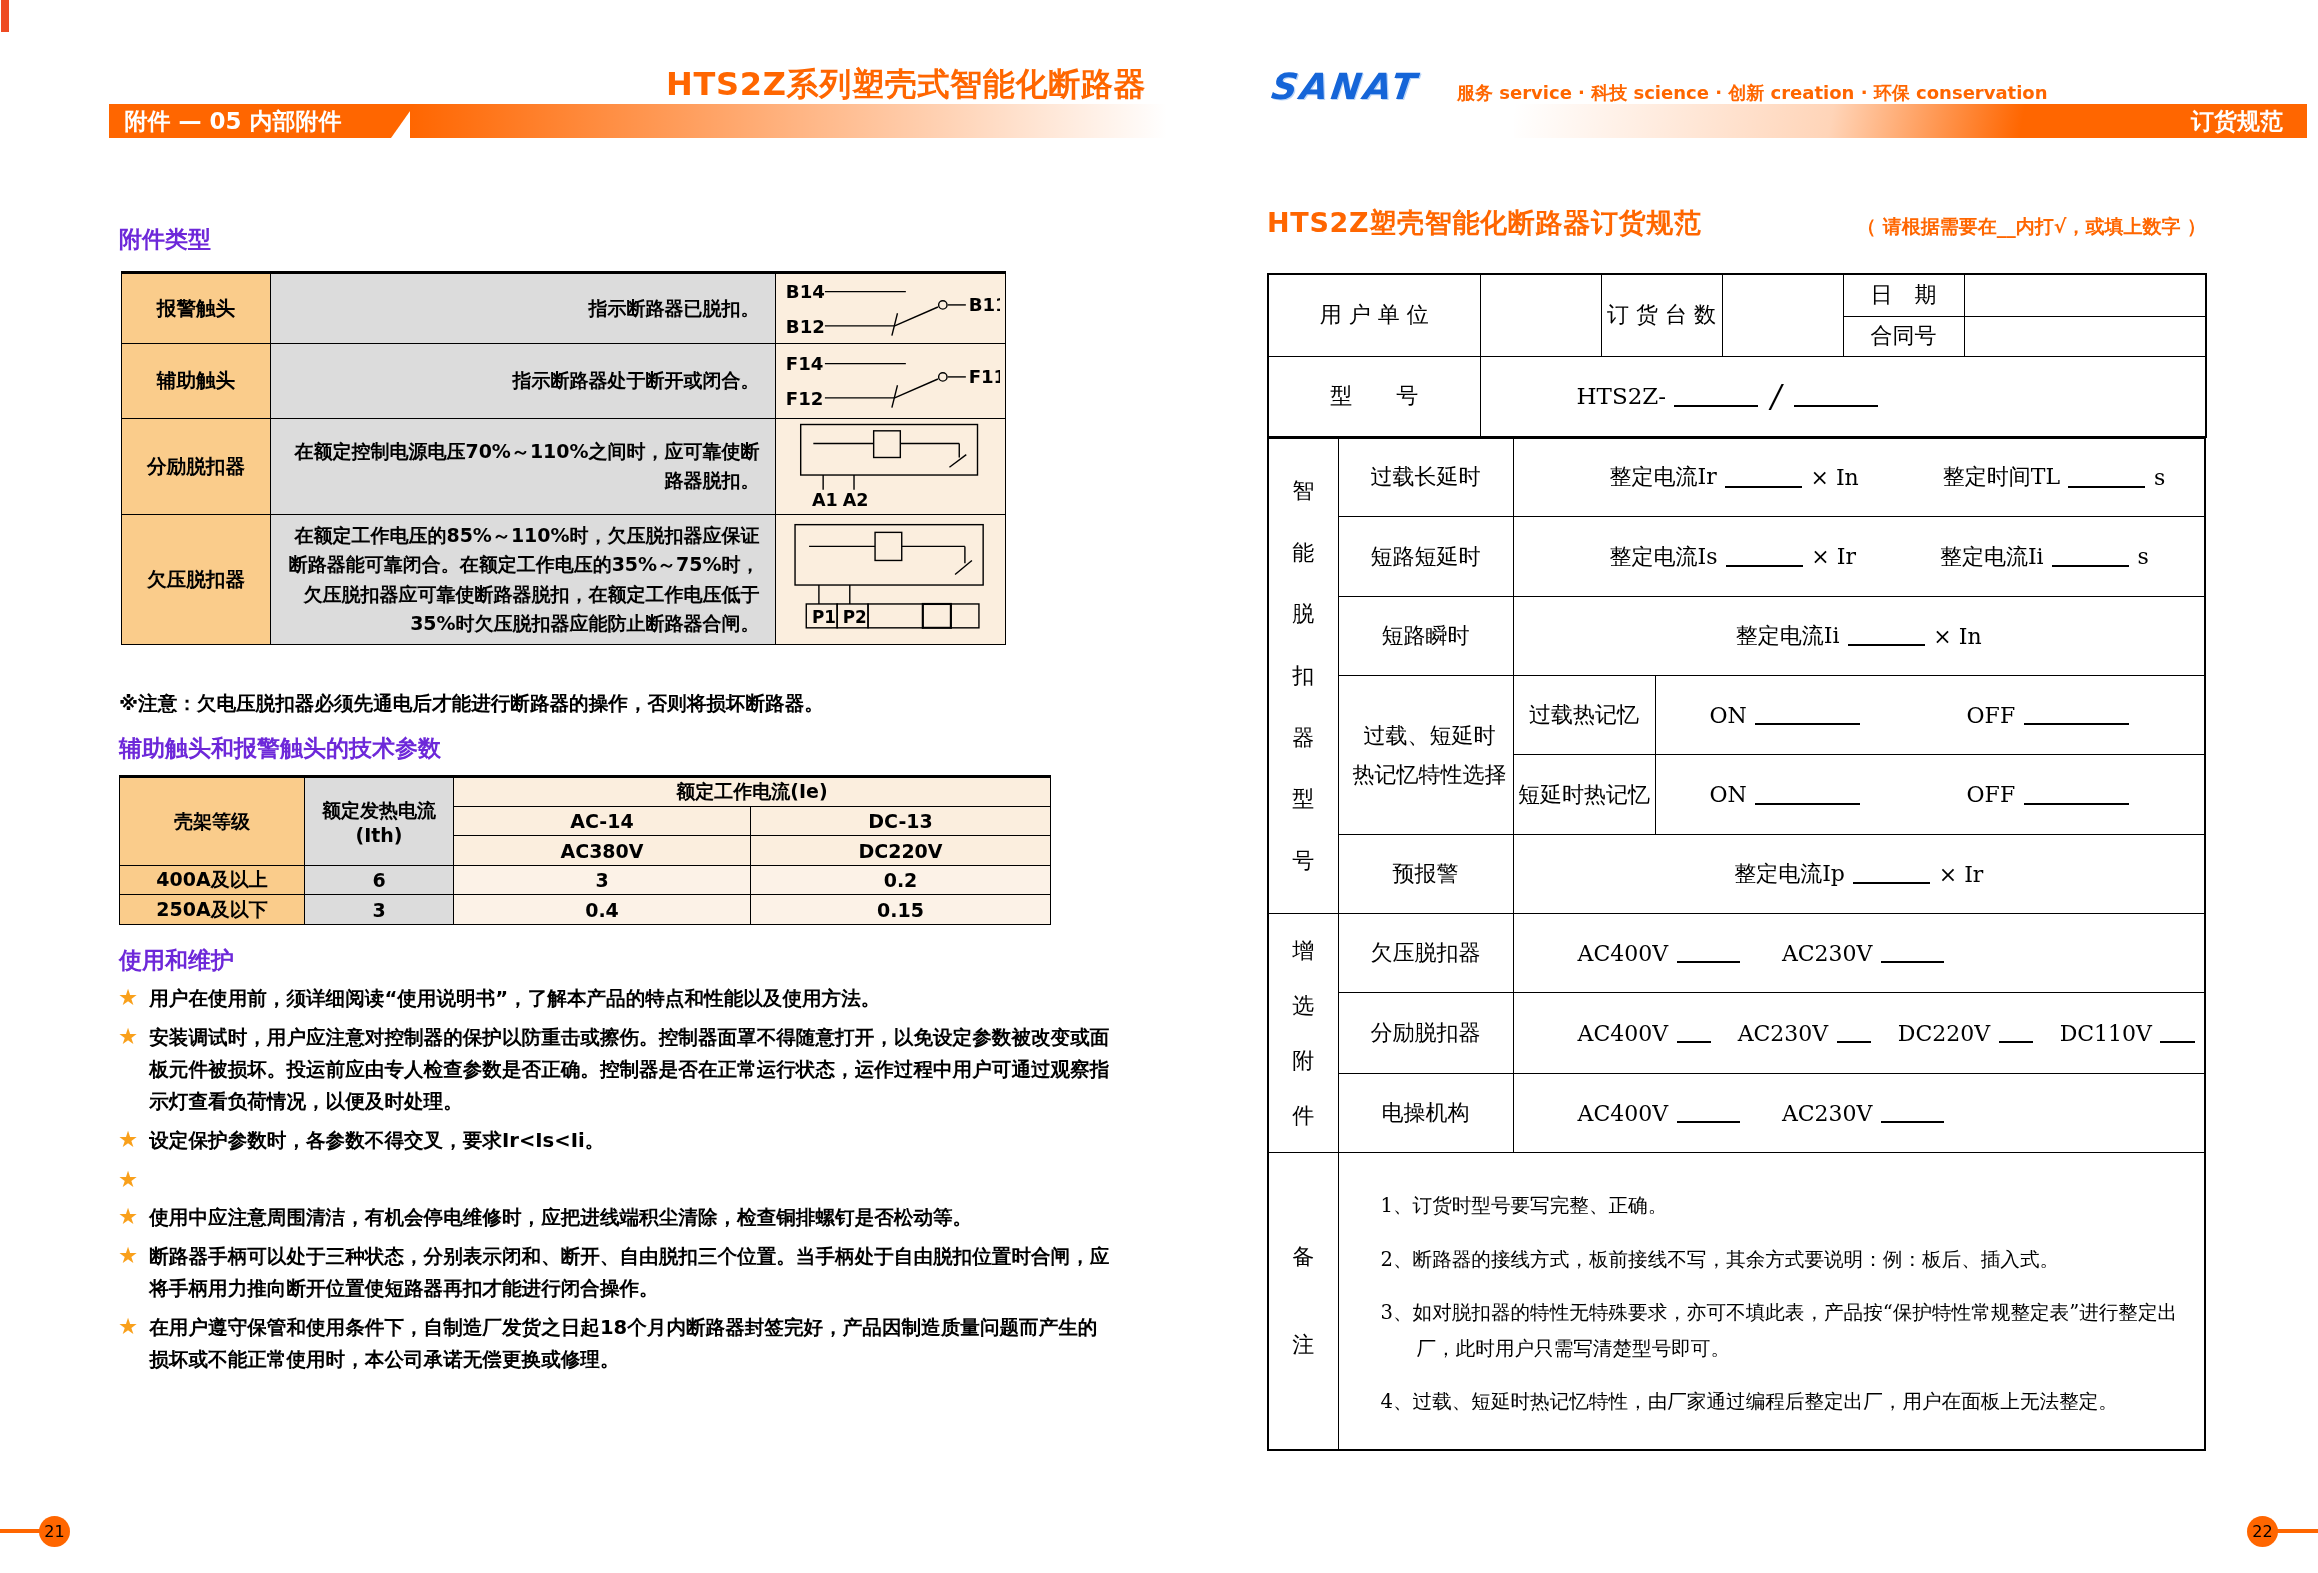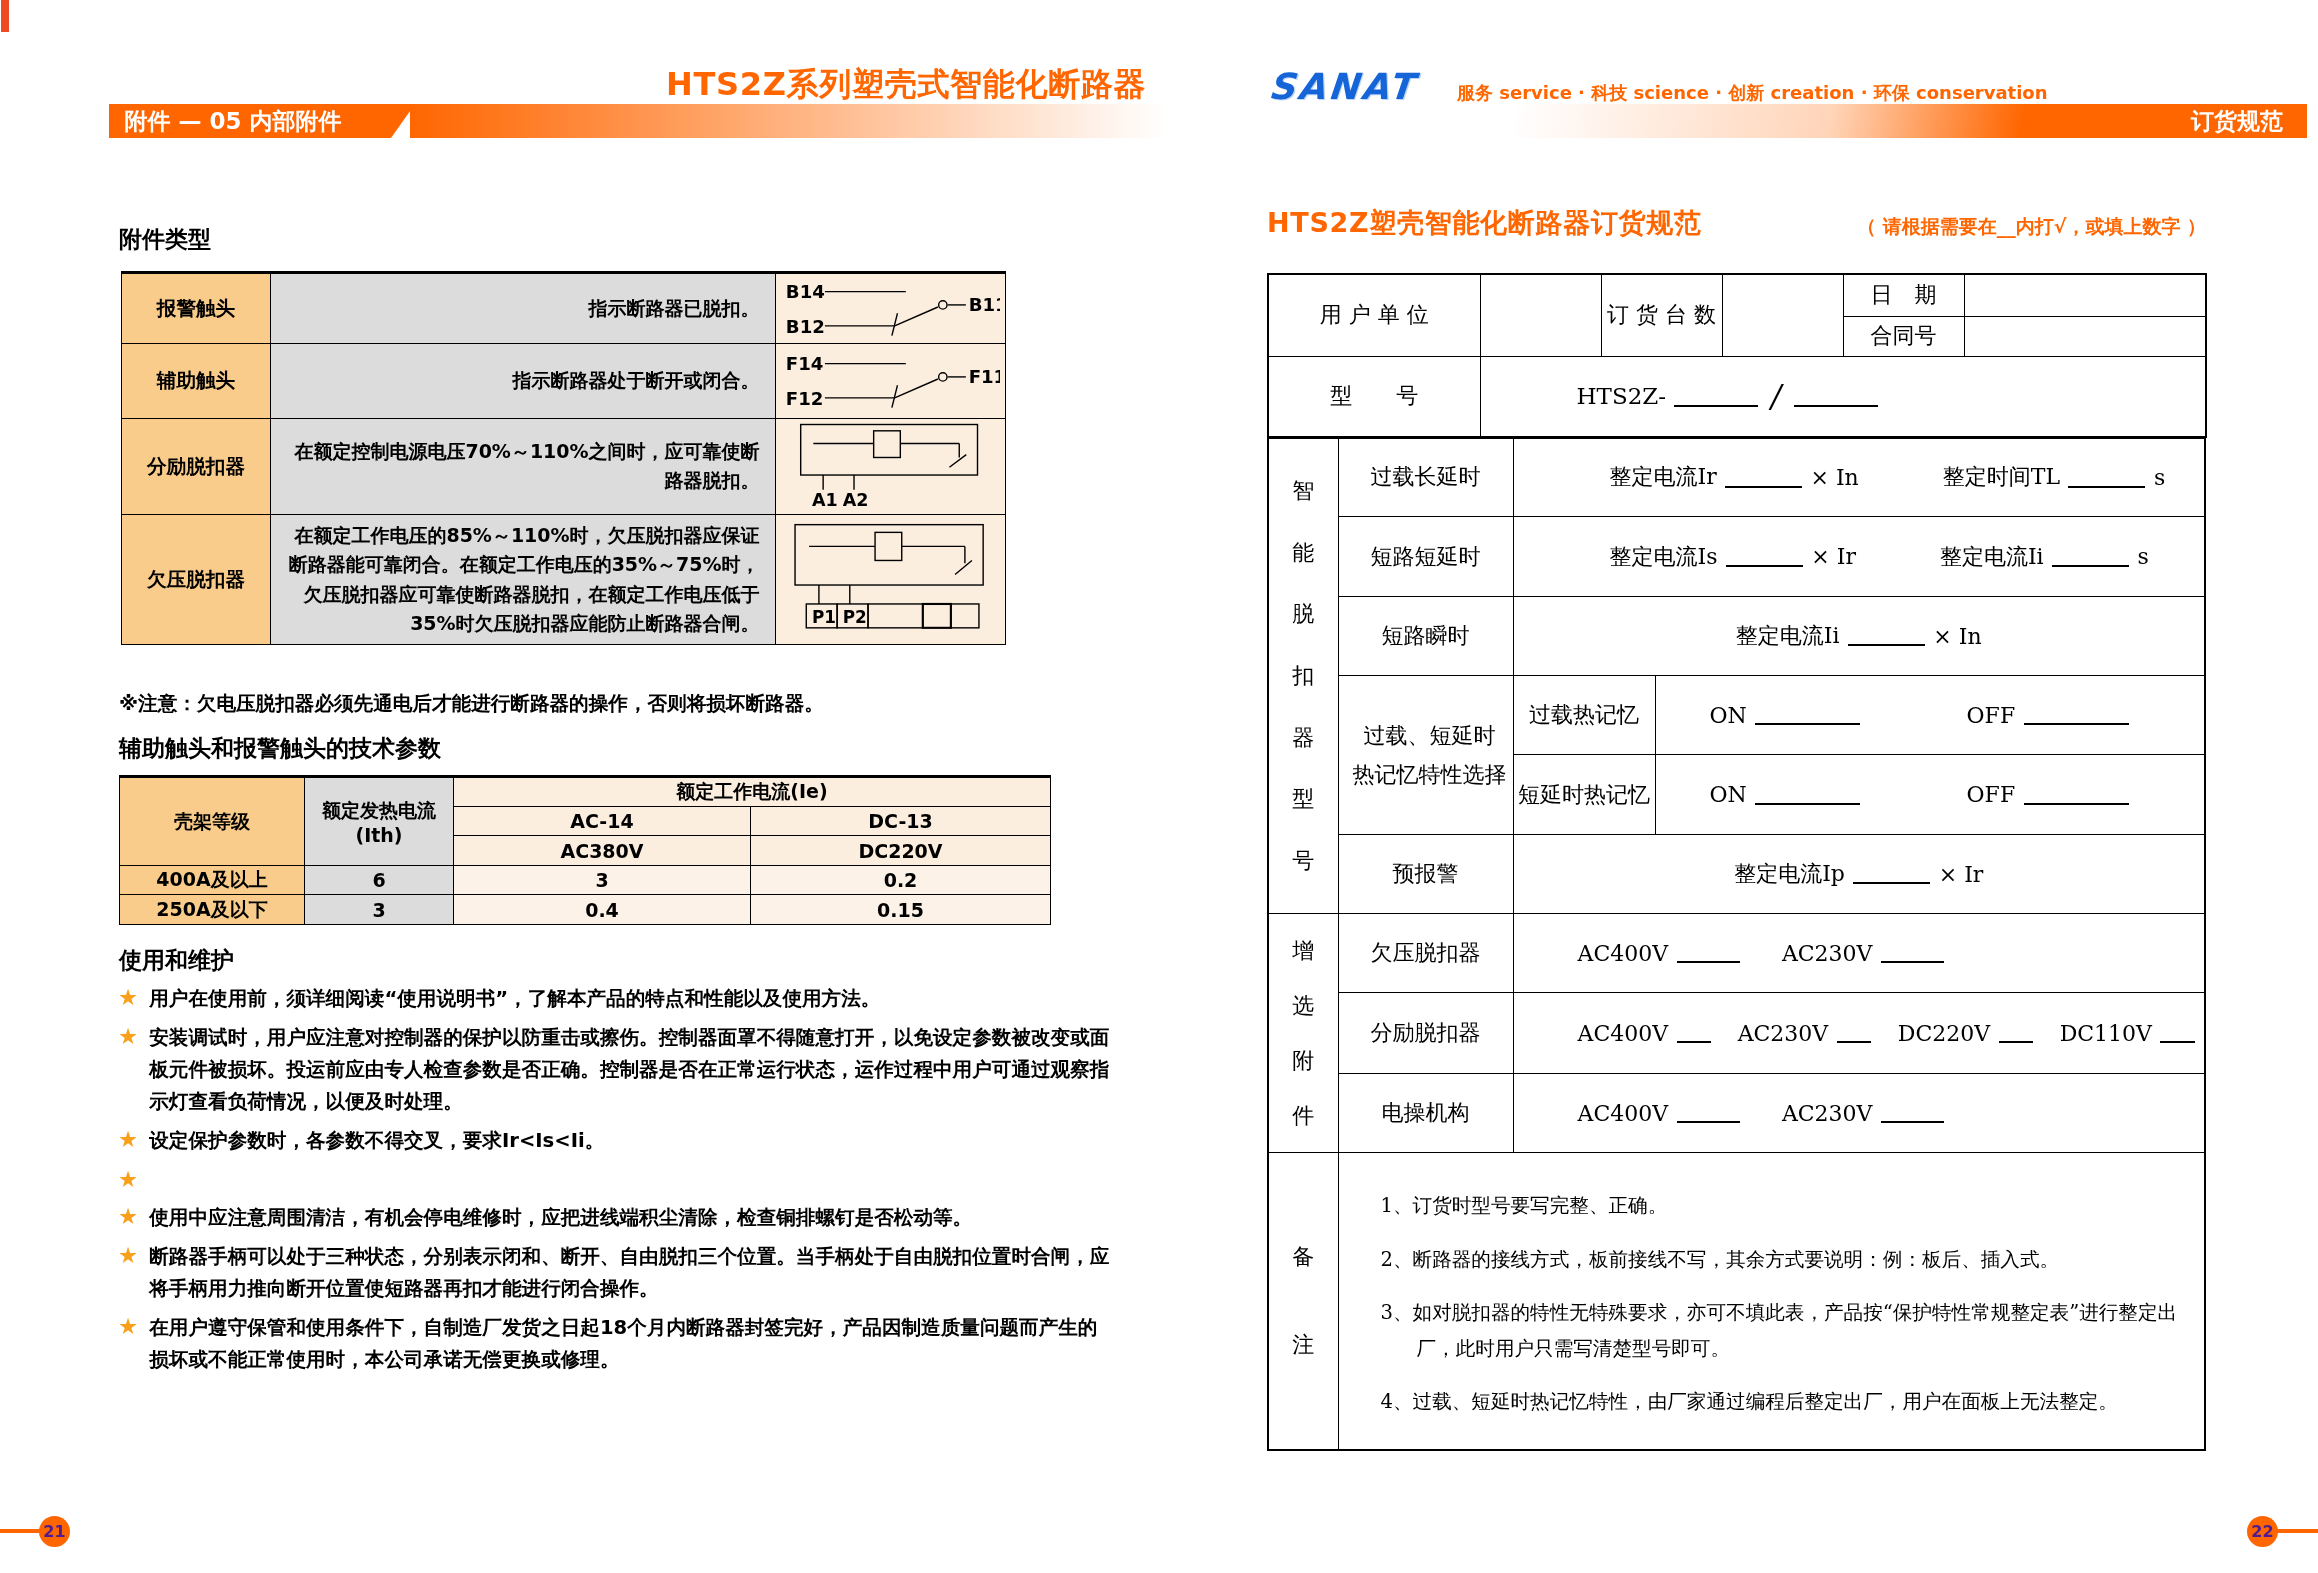--- a/index.html
+++ b/index.html
@@ -15,21 +15,21 @@
   .banner-left{position:absolute;left:109px;top:104px;width:306px;height:34px;background:#ff6600;color:#fff;
         font-size:23px;font-weight:bold;line-height:34px;padding-left:15.4px;box-sizing:border-box;
         clip-path:polygon(0 0,100% 0,calc(100% - 24px) 100%,0 100%);z-index:2;}
   .banner-left-tail{position:absolute;left:410px;top:104px;width:757px;height:34px;
         background:linear-gradient(90deg,#ff6600,rgba(255,240,230,0));z-index:1;}
   .banner-right{position:absolute;left:1514px;top:104px;width:793px;height:34px;color:#fff;
         font-size:23px;font-weight:bold;line-height:34px;text-align:right;padding-right:24px;box-sizing:border-box;
         background:linear-gradient(100deg,rgba(255,102,0,0),rgba(255,102,0,.28) 40%,#ff6600 64%);}
 
   
-  .section-title{position:absolute;font-size:23px;font-weight:bold;color:#000000;}
+  .section-title{position:absolute;font-size:23px;font-weight:bold;color:#6d28d9;}
   table{border-collapse:collapse;table-layout:fixed;}
   .t1{position:absolute;left:121px;top:271px;width:885px;border:1.4px solid #000;border-top:3.5px solid #000;}
   .t1 td{border:1.4px solid #000;vertical-align:middle;}
   .t1 .name{font-size:19.6px;font-weight:bold;text-align:center;}
   .t1 .func{font-size:19px;font-weight:bold;padding:5.6px 15.4px;line-height:1.55;}
   .t1 .diag{text-align:center;padding:2.8px 1.4px;}
   .c-or{background:#facc8b;} .c-gr{background:#dcdcdc;text-align:right;} .c-pe{background:#fbeede;} .c-pl{background:#fcf2e7;}
   .t1 .hdr{font-size:19.6px;font-weight:bold;text-align:center;}
 
   .note{position:absolute;left:119px;top:690px;font-size:19.6px;font-weight:bold;}
@@ -64,22 +64,22 @@
   .segac .gap{width:34px;}
   .model-line{display:flex;align-items:center;padding-left:95px;font-size:23px;}
   .model-line .slash{font-size:31px;margin:0 4.2px;font-style:italic;}
   .mem-label{text-align:center;line-height:1.8;padding-left:8px;}
   .remarks{padding:21px 19.6px 14px 41px;}
   .remark{font-size:19.6px;line-height:1.85;margin-bottom:17px;padding-left:36px;text-indent:-36px;}
 
   
   .pageline{position:absolute;top:1529px;height:4.2px;background:#ff6600;}
   .pl-left{left:0;width:42px;} .pl-right{left:2277px;width:42px;}
-  .pageno{position:absolute;top:1516px;width:31px;height:31px;border-radius:50%;background:#ff6600;color:#4c1d95;
-          font-size:16px;font-weight:bold;display:flex;align-items:center;justify-content:center;}
+  .pageno{position:absolute;top:1516px;width:31px;height:31px;border-radius:50%;background:#ff6600;color:#000000;
+          font-size:16px;font-weight:normal;display:flex;align-items:center;justify-content:center;}
   .pn-left{left:39px;} .pn-right{left:2247px;}
 </style>
 </head>
 <body>
 
 <div id="canvas">
 
   <div class="bleed-mark"></div>
   <div class="doc-title">HTS2Z系列塑壳式智能化断路器</div>
   <div class="logo">SANAT</div>

